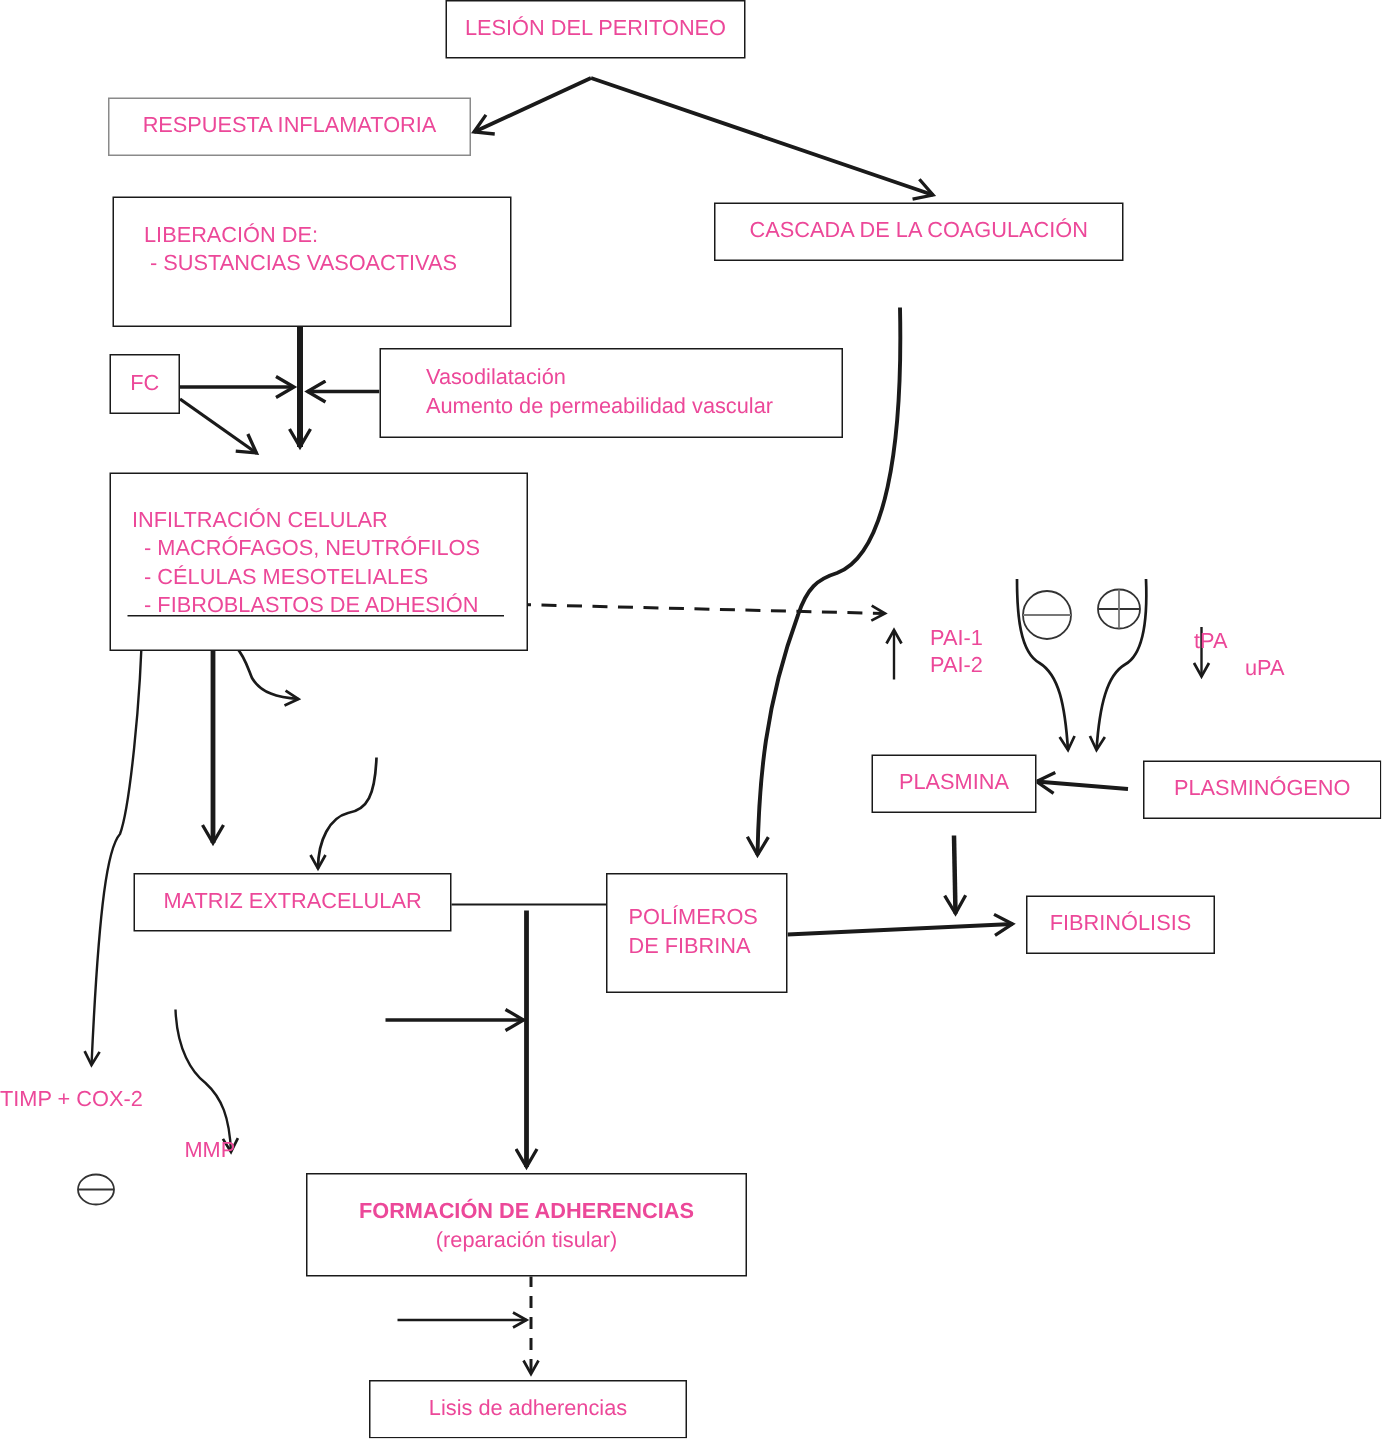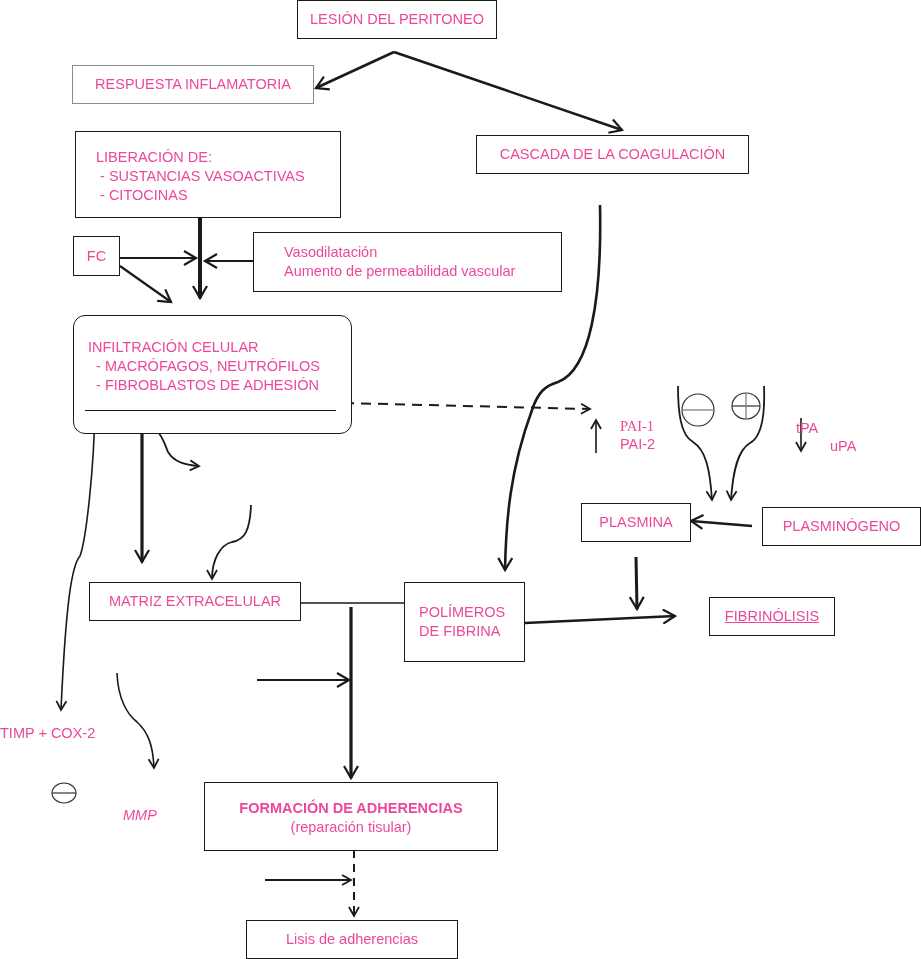--- a/index.html
+++ b/index.html
@@ -120,35 +120,35 @@
     <span>RESPUESTA INFLAMATORIA</span>
   </div>
 
   <div class="box center" style="left:476px;top:135px;width:273px;height:39px;">
     <span>CASCADA DE LA COAGULACIÓN</span>
   </div>
 
   <div class="box" style="left:75px;top:131px;width:266px;height:87px;padding:16px 0 0 20px;">
     <span class="line">LIBERACIÓN DE:</span>
     <span class="line"> - SUSTANCIAS VASOACTIVAS</span>
-    <span class="line"> - CITOCINAS</span>
   </div>
 
   <div class="box center" style="left:73px;top:236px;width:47px;height:40px;">
     <span>FC</span>
   </div>
 
   <div class="box" style="left:253px;top:232px;width:309px;height:60px;padding:10px 16px 0 30px;">
     <span class="line">Vasodilatación</span>
     <span class="line">Aumento de permeabilidad vascular</span>
   </div>
 
-  <div class="box" style="left:73px;top:315px;width:279px;height:119px;padding:22px 0 0 14px;border-radius:12px;">
+  <div class="box" style="left:73px;top:315px;width:279px;height:119px;padding:22px 0 0 14px;">
     <span class="line">INFILTRACIÓN CELULAR</span>
     <span class="line">  - MACRÓFAGOS, NEUTRÓFILOS</span>
+    <span class="line">  - CÉLULAS MESOTELIALES</span>
     <span class="line">  - FIBROBLASTOS DE ADHESIÓN</span>
   </div>
   <div class="underline-line" style="left:85px;top:410px;width:251px;"></div>
 
 
   <div class="box center" style="left:89px;top:582px;width:212px;height:39px;">
     <span>MATRIZ EXTRACELULAR</span>
   </div>
 
   <div class="box" style="left:404px;top:582px;width:121px;height:80px;padding:20px 0 0 14px;">
@@ -157,33 +157,33 @@
   </div>
 
   <div class="box center" style="left:581px;top:503px;width:110px;height:39px;">
     <span>PLASMINA</span>
   </div>
 
   <div class="box center" style="left:762px;top:507px;width:159px;height:39px;">
     <span>PLASMINÓGENO</span>
   </div>
 
-  <div class="box center" style="left:709px;top:597px;width:126px;height:39px;text-decoration:underline;">
+  <div class="box center" style="left:684px;top:597px;width:126px;height:39px;">
     <span>FIBRINÓLISIS</span>
   </div>
 
   <div class="box" style="left:204px;top:782px;width:294px;height:69px;text-align:center;padding-top:16px;">
     <span class="line bold">FORMACIÓN DE ADHERENCIAS</span>
     <span class="line">(reparación tisular)</span>
   </div>
 
   <div class="box center" style="left:246px;top:920px;width:212px;height:39px;justify-content:center;">
     <span>Lisis de adherencias</span>
   </div>
 
-  <div class="lbl" style="left:620px;top:417px;font-family:Liberation Serif, serif;">PAI-1</div>
+  <div class="lbl" style="left:620px;top:417px;">PAI-1</div>
   <div class="lbl" style="left:620px;top:435px;">PAI-2</div>
   <div class="lbl" style="left:796px;top:419px;">tPA</div>
   <div class="lbl" style="left:830px;top:437px;">uPA</div>
   <div class="lbl" style="left:0px;top:724px;">TIMP + COX-2</div>
-  <div class="lbl" style="left:123px;top:806px;font-style:italic;">MMP</div>
+  <div class="lbl" style="left:123px;top:758px;">MMP</div>
 
 </div>
 
 </body></html>

